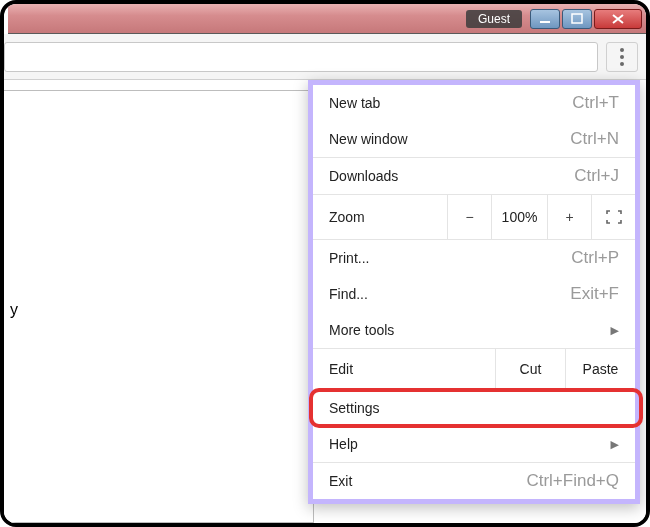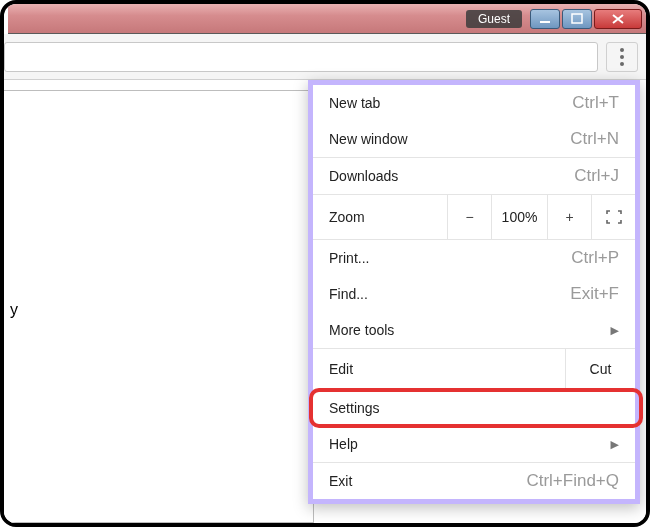--- a/index.html
+++ b/index.html
@@ -255,20 +255,21 @@
   <div class="mi">
     <span class="label">More tools</span>
     <span class="chev">▶</span>
   </div>
 
   <div class="sep"></div>
 
   <div class="edit-row">
     <div class="elabel">Edit</div>
     <div class="ecell">Cut</div>
+    <div class="ecell">Paste</div>
   </div>
 
   <div class="sep"></div>
 
   <div class="highlight-wrap">
     <div class="mi">
       <span class="label">Settings</span>
     </div>
     <div class="highlight-ring"></div>
   </div>

